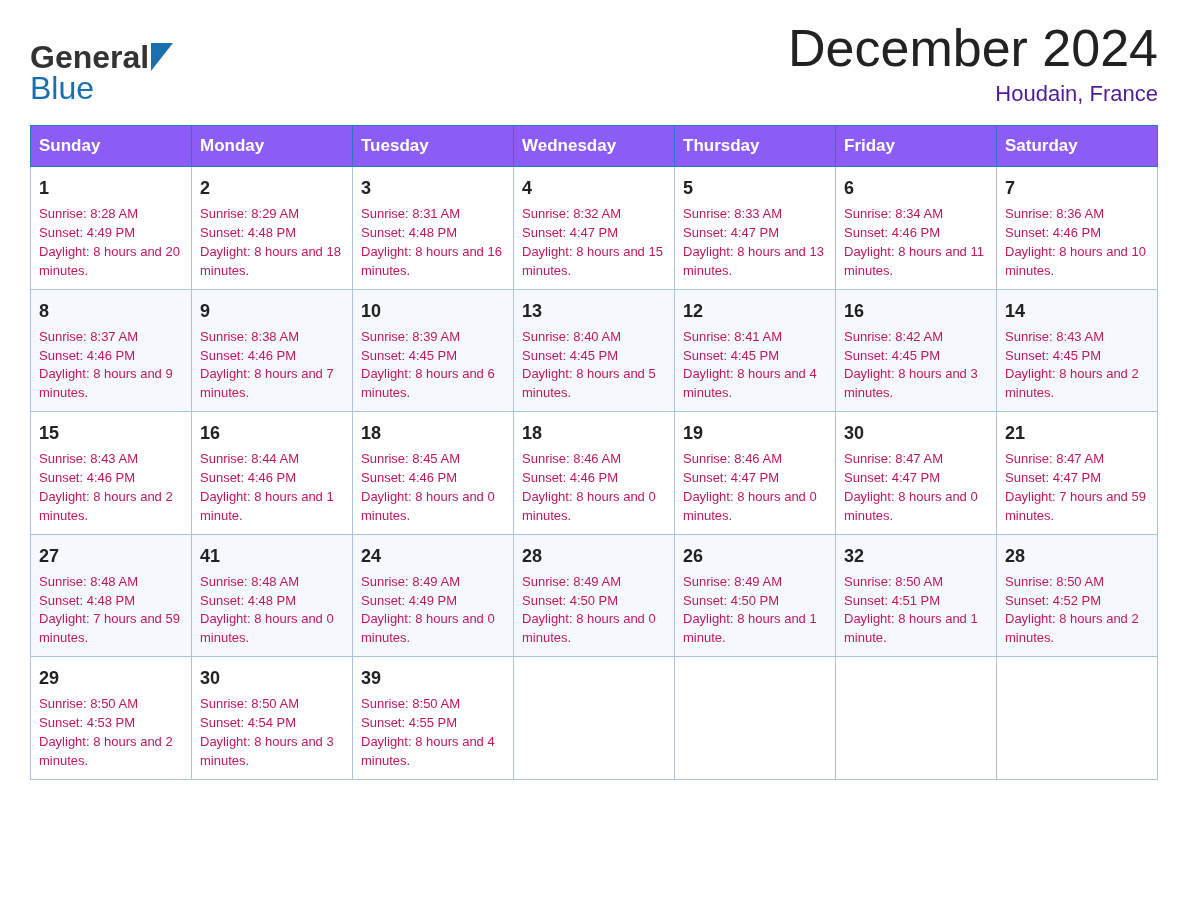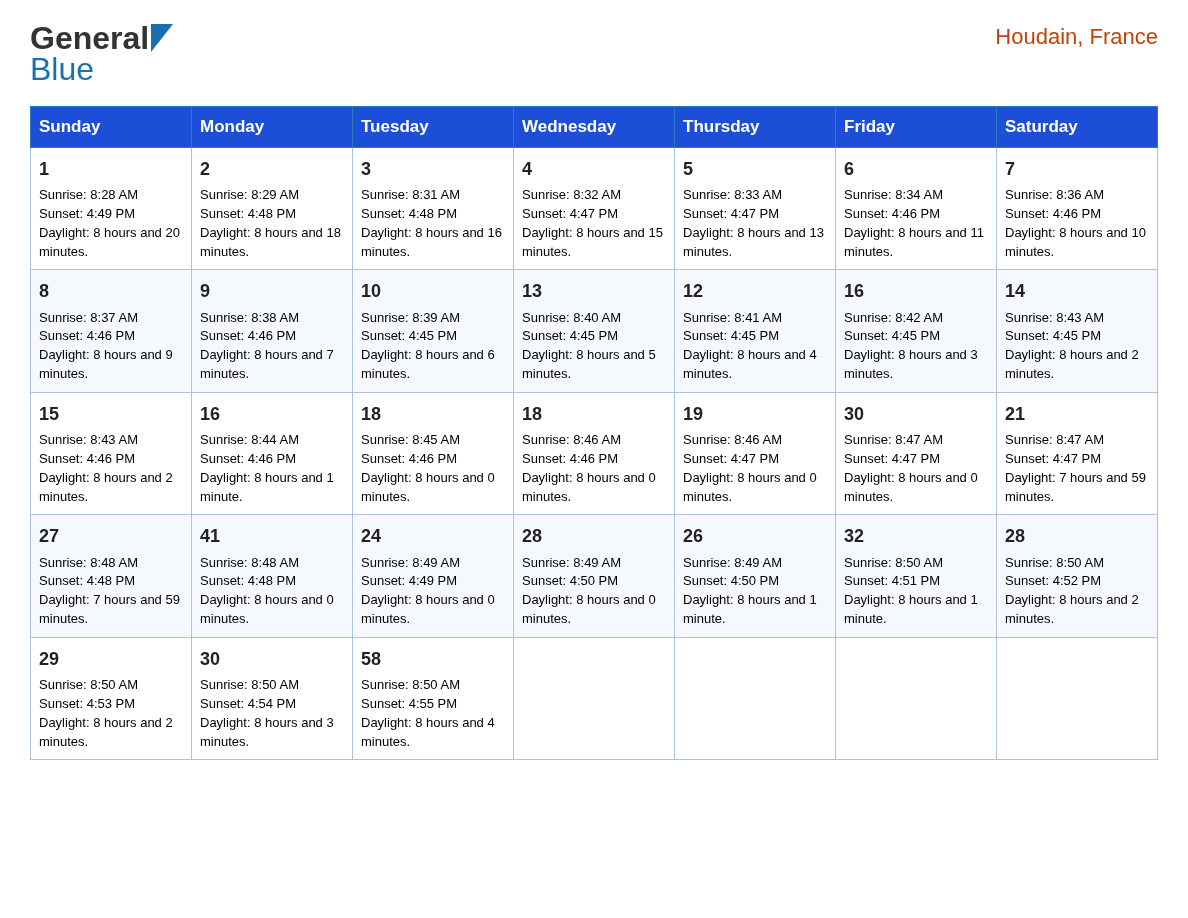--- a/index.html
+++ b/index.html
@@ -7,49 +7,49 @@
       font-family: Arial, Helvetica, sans-serif;
       background: #fff;
       color: #333;
       width: 1188px;
       min-height: 918px;
       padding: 20px 30px;
     }
     .header {
       display: flex;
       justify-content: space-between;
-      align-items: flex-start;
+      align-items: flex-end;
       margin-bottom: 18px;
     }
     .logo {
       display: flex;
       flex-direction: column;
       align-items: flex-start;
     }
     .title-block {
       text-align: right;
     }
     .month-title {
       font-size: 52px;
       font-weight: normal;
       color: #222;
       line-height: 1.1;
     }
     .location {
       font-size: 22px;
-      color: #c2410c;
+      color: #4c1d95;
       margin-top: 4px;
     }
     table {
       width: 100%;
       border-collapse: collapse;
       table-layout: fixed;
     }
     thead th {
-      background-color: #1d4ed8;
+      background-color: #8b5cf6;
       color: #fff;
       font-size: 17px;
       font-weight: bold;
       padding: 10px 8px;
       text-align: left;
       border: 1px solid #2a7ab8;
     }
     tbody td {
       vertical-align: top;
       padding: 8px 8px 8px 8px;
@@ -63,41 +63,42 @@
       background: #f5f9fd;
     }
     .day-num {
       font-size: 18px;
       font-weight: bold;
       display: block;
       margin-bottom: 4px;
       color: #222;
     }
     .day-info {
-      color: #000000;
+      color: #be185d;
       font-size: 13px;
     }
     td.empty {
       background: #fff;
     }
   </style>
 </head>
 <body>
 
 <div class="header">
   <div class="logo">
     <div style="display:flex; align-items:center;">
       <span style="font-size:32px; font-weight:bold; color:#333;">General</span>
       <svg width="22" height="28" viewBox="0 0 22 28" style="margin-left:2px; margin-bottom:2px;">
         <polygon points="0,0 22,0 0,28" fill="#1a6faf"></polygon>
       </svg>
     </div>
     <div style="font-size:32px; font-weight:normal; color:#1a6faf; margin-top:-6px;">Blue</div>
   </div>
   <div class="title-block">
+    <div class="month-title">December 2024</div>
     <div class="location">Houdain, France</div>
   </div>
 </div>
 
 <table>
   <thead>
     <tr>
     <th>Sunday</th>
         <th>Monday</th>
         <th>Tuesday</th>
@@ -140,20 +141,20 @@
         <td><span class="day-num">41</span><span class="day-info">Sunrise: 8:48 AM<br>Sunset: 4:48 PM<br>Daylight: 8 hours and 0 minutes.</span></td>
         <td><span class="day-num">24</span><span class="day-info">Sunrise: 8:49 AM<br>Sunset: 4:49 PM<br>Daylight: 8 hours and 0 minutes.</span></td>
         <td><span class="day-num">28</span><span class="day-info">Sunrise: 8:49 AM<br>Sunset: 4:50 PM<br>Daylight: 8 hours and 0 minutes.</span></td>
         <td><span class="day-num">26</span><span class="day-info">Sunrise: 8:49 AM<br>Sunset: 4:50 PM<br>Daylight: 8 hours and 1 minute.</span></td>
         <td><span class="day-num">32</span><span class="day-info">Sunrise: 8:50 AM<br>Sunset: 4:51 PM<br>Daylight: 8 hours and 1 minute.</span></td>
         <td><span class="day-num">28</span><span class="day-info">Sunrise: 8:50 AM<br>Sunset: 4:52 PM<br>Daylight: 8 hours and 2 minutes.</span></td>
       </tr>
       <tr>
         <td><span class="day-num">29</span><span class="day-info">Sunrise: 8:50 AM<br>Sunset: 4:53 PM<br>Daylight: 8 hours and 2 minutes.</span></td>
         <td><span class="day-num">30</span><span class="day-info">Sunrise: 8:50 AM<br>Sunset: 4:54 PM<br>Daylight: 8 hours and 3 minutes.</span></td>
-        <td><span class="day-num">58</span><span class="day-info">Sunrise: 8:50 AM<br>Sunset: 4:55 PM<br>Daylight: 8 hours and 4 minutes.</span></td>
+        <td><span class="day-num">39</span><span class="day-info">Sunrise: 8:50 AM<br>Sunset: 4:55 PM<br>Daylight: 8 hours and 4 minutes.</span></td>
         <td class="empty"></td>
         <td class="empty"></td>
         <td class="empty"></td>
         <td class="empty"></td>
       </tr>
     </tbody>
 </table>
 
 </body></html>

